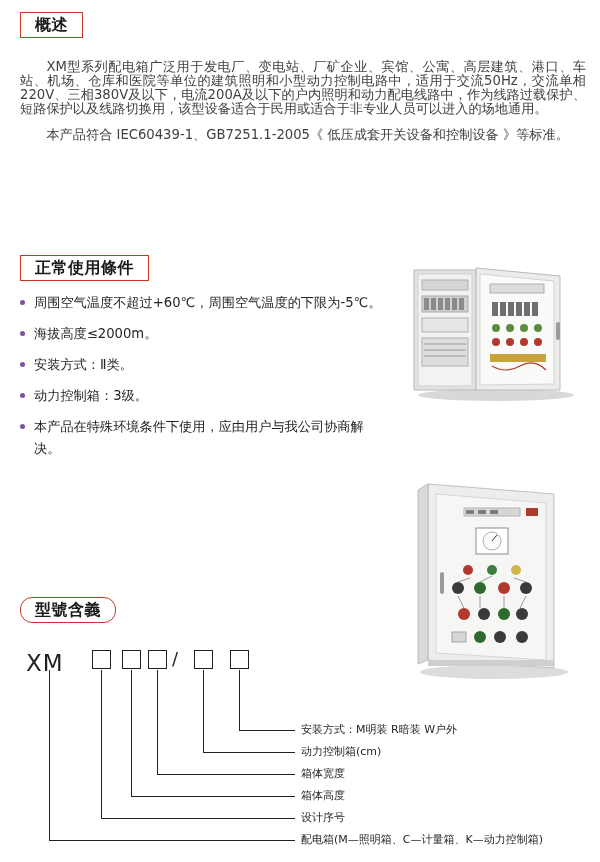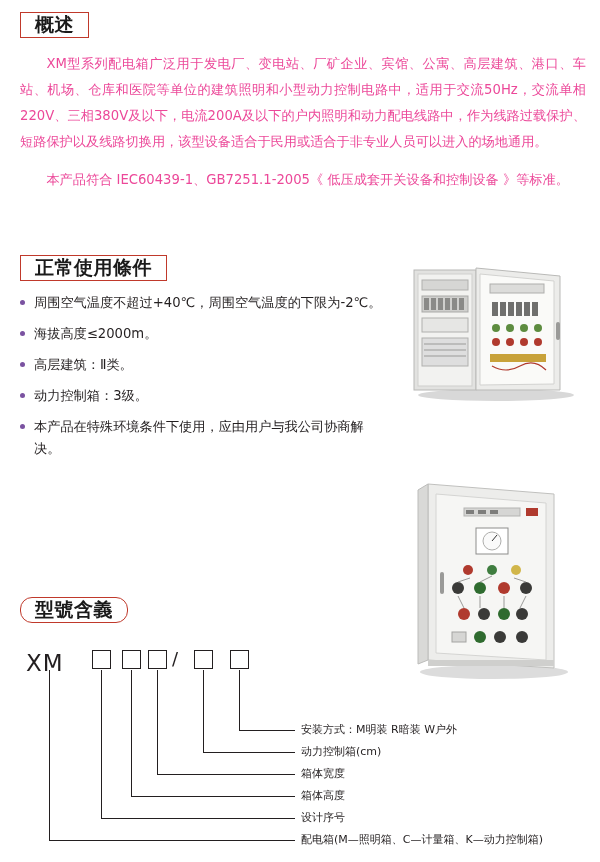--- a/index.html
+++ b/index.html
@@ -18,44 +18,44 @@
   }
 
   
   .section-head {
     position: absolute;
     border: 1px solid #c0392b;
     height: 26px;
     display: flex;
     align-items: center;
     padding: 0 14px;
-    font-size: 19px;
+    font-size: 16px;
     font-weight: bold;
     color: #1a1a1a;
     letter-spacing: 0.5px;
     background: #fff;
   }
 
   #head-overview { left: 20px; top: 12px; }
   #head-conditions { left: 20px; top: 255px; }
   #head-model { left: 20px; top: 597px; border-radius: 12px; }
 
   
   #overview-body {
     position: absolute;
     left: 20px;
     top: 48px;
     width: 566px;
   }
   .para {
     font-size: 13.2px;
-    line-height: 26px;
+    line-height: 14px;
     text-align: justify;
-    margin: 3px 0 12px 0;
-    color: #ec4899;
+    margin: 12px 0 12px 0;
+    color: #404040;
   }
   .para.indent { text-indent: 2em; }
 
   
   #conditions-list {
     position: absolute;
     left: 20px;
     top: 292px;
     width: 368px;
     margin: 0;
@@ -155,23 +155,23 @@
 <div id="overview-body">
   <p class="para indent">XM型系列配电箱广泛用于发电厂、变电站、厂矿企业、宾馆、公寓、高层建筑、港口、车站、机场、仓库和医院等单位的建筑照明和小型动力控制电路中，适用于交流50Hz，交流单相220V、三相380V及以下，电流200A及以下的户内照明和动力配电线路中，作为线路过载保护、短路保护以及线路切换用，该型设备适合于民用或适合于非专业人员可以进入的场地通用。</p>
   <p class="para indent">本产品符合 IEC60439-1、GB7251.1-2005《 低压成套开关设备和控制设备 》等标准。</p>
 </div>
 
 <div class="section-head" id="head-conditions">
   <span>正常使用條件</span>
 </div>
 
 <ul id="conditions-list">
-  <li>周围空气温度不超过+40℃，周围空气温度的下限为-2℃。</li>
+  <li>周围空气温度不超过+60℃，周围空气温度的下限为-5℃。</li>
   <li>海拔高度≤2000m。</li>
-  <li>高层建筑：Ⅱ类。</li>
+  <li>安装方式：Ⅱ类。</li>
   <li>动力控制箱：3级。</li>
   <li>本产品在特殊环境条件下使用，应由用户与我公司协商解决。</li>
 </ul>
 
 <div class="photo" id="photo-open-cabinet">
   <svg width="182" height="142" viewBox="0 0 182 142">
     <rect x="0" y="0" width="182" height="142" fill="#ffffff"></rect>
 
     <ellipse cx="92" cy="133" rx="78" ry="6" fill="#d8d8d8"></ellipse>
 

